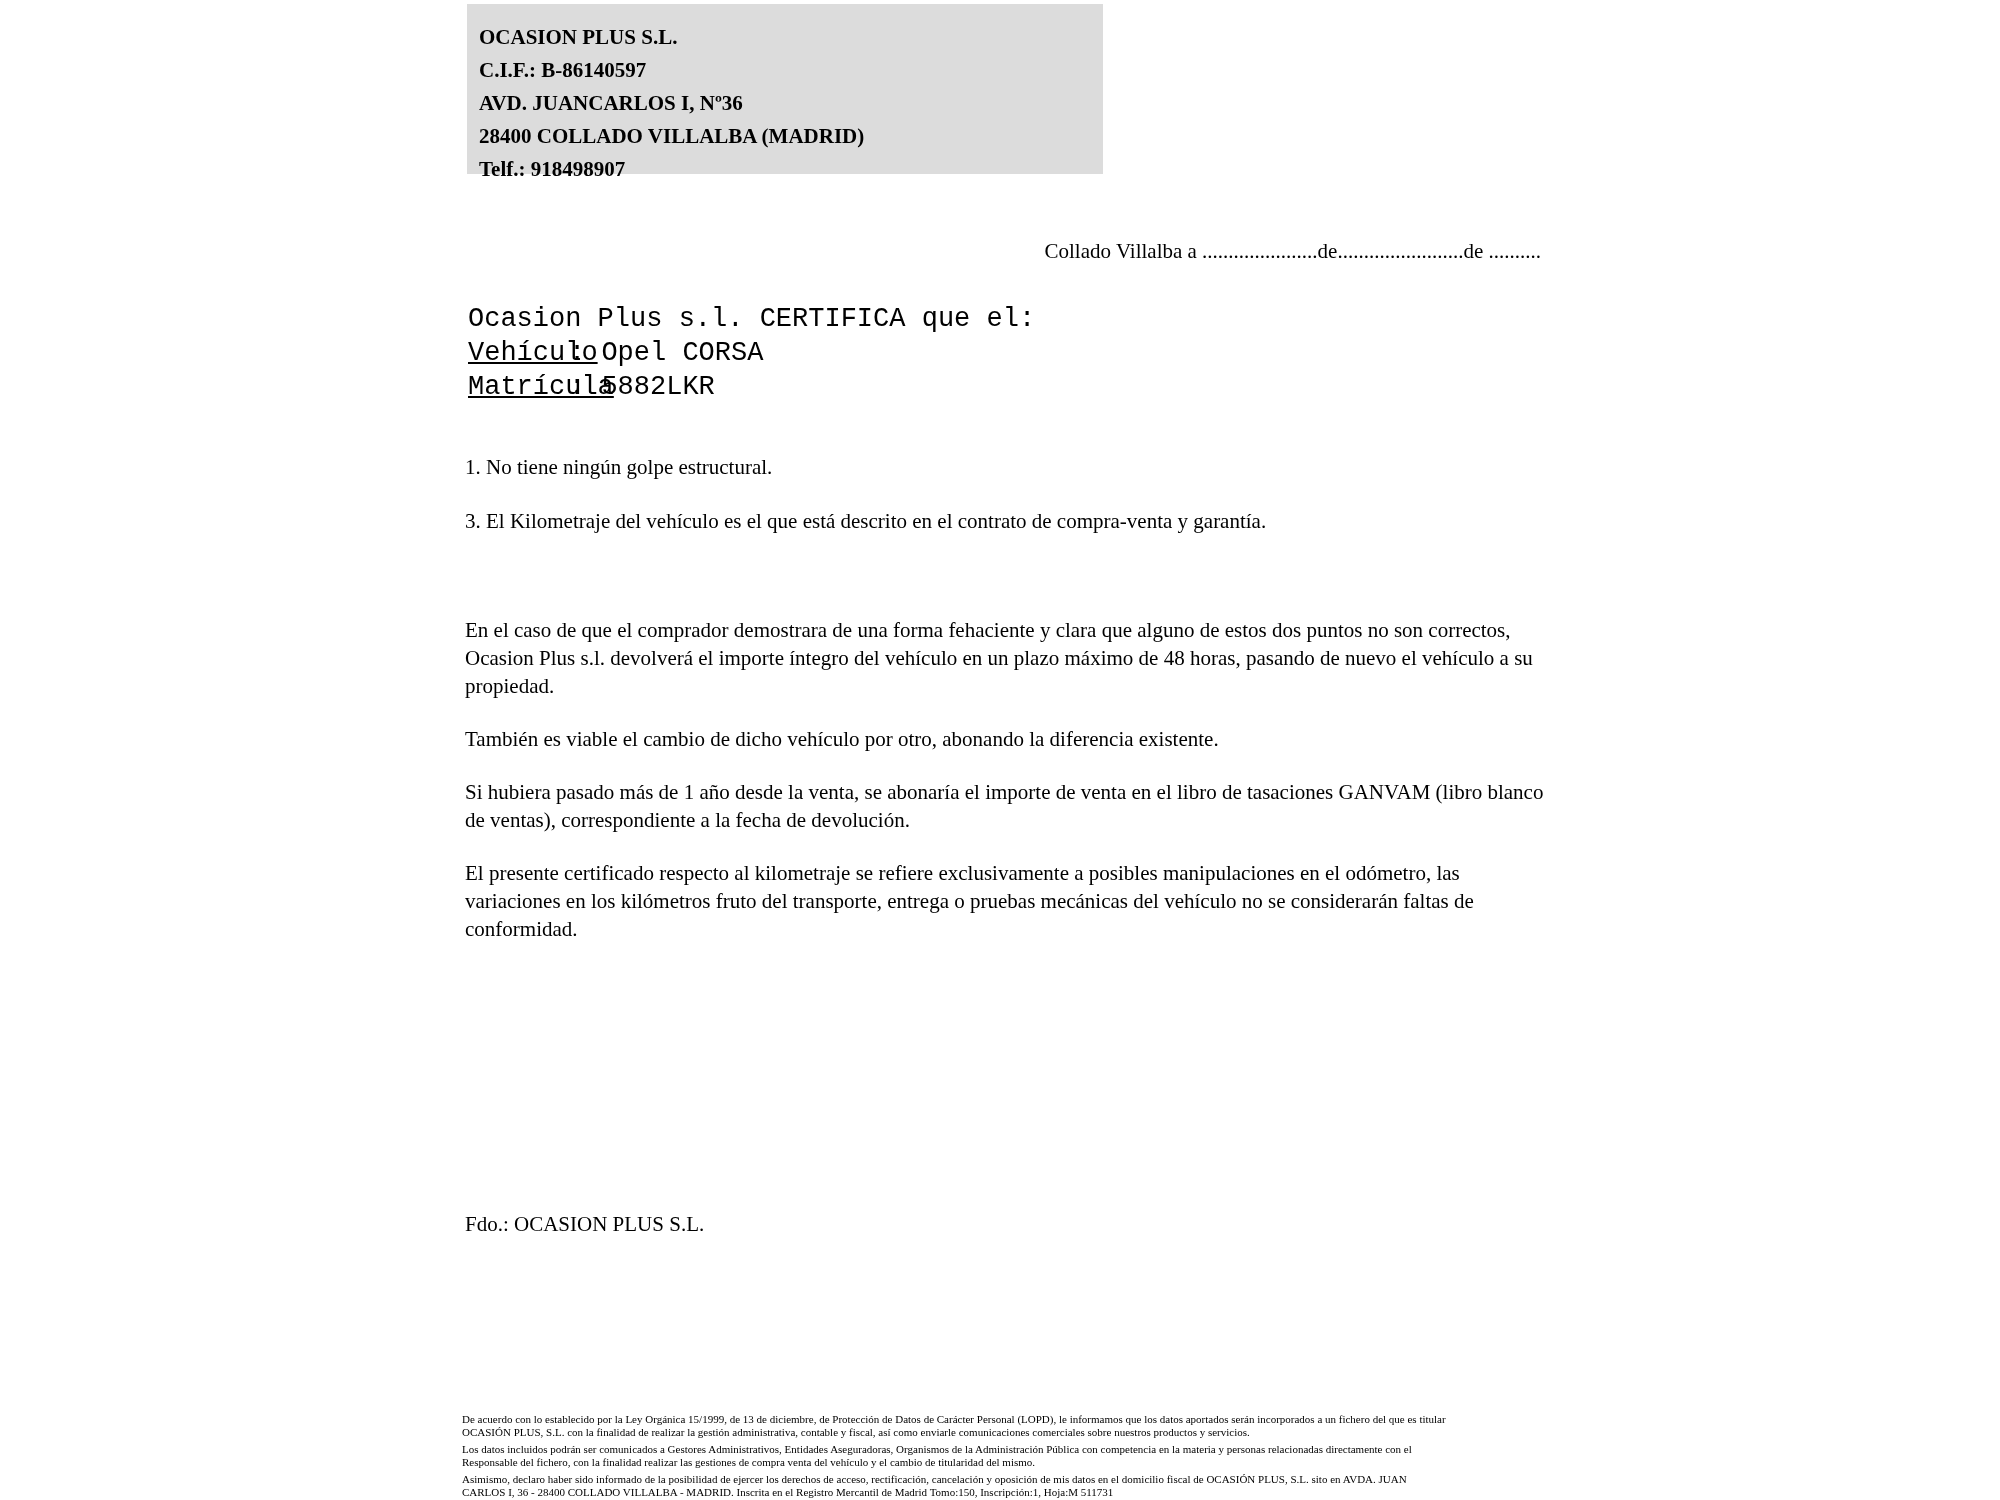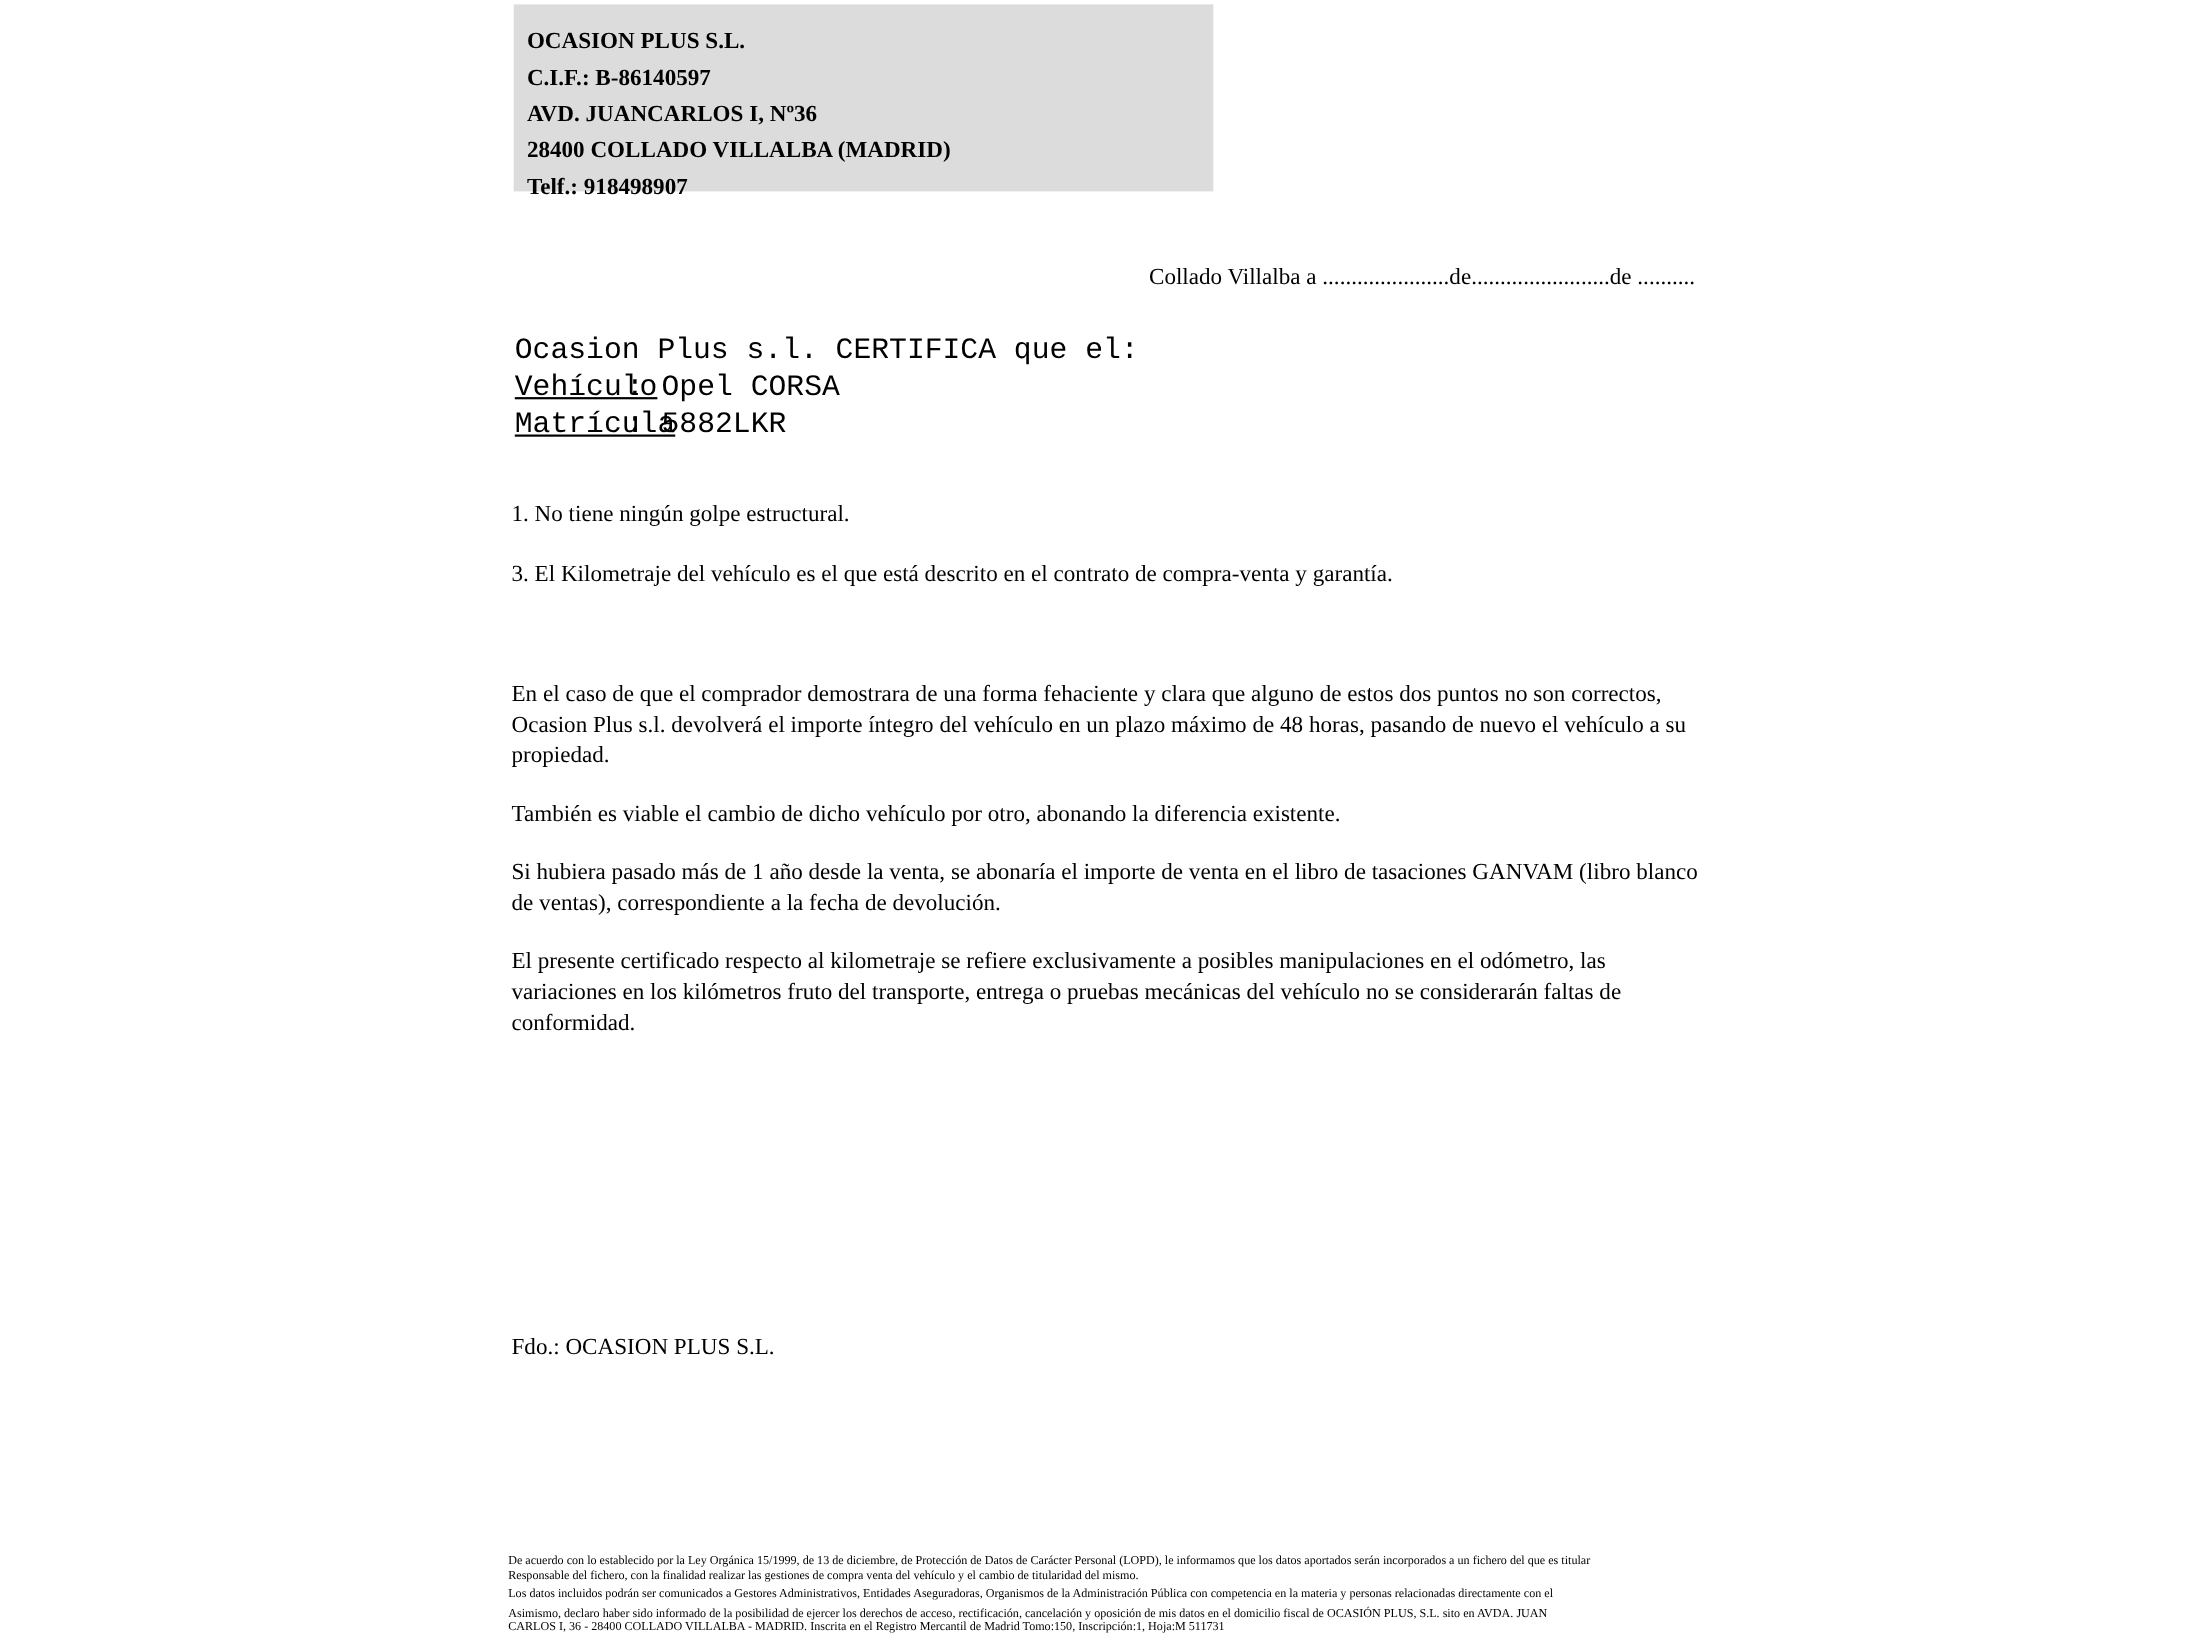--- a/index.html
+++ b/index.html
@@ -129,19 +129,20 @@
     <p>En el caso de que el comprador demostrara de una forma fehaciente y clara que alguno de estos dos puntos no son correctos, Ocasion Plus s.l. devolverá el importe íntegro del vehículo en un plazo máximo de 48 horas, pasando de nuevo el vehículo a su propiedad.</p>
     <p>También es viable el cambio de dicho vehículo por otro, abonando la diferencia existente.</p>
     <p>Si hubiera pasado más de 1 año desde la venta, se abonaría el importe de venta en el libro de tasaciones GANVAM (libro blanco de ventas), correspondiente a la fecha de devolución.</p>
     <p>El presente certificado respecto al kilometraje se refiere exclusivamente a posibles manipulaciones en el odómetro, las variaciones en los kilómetros fruto del transporte, entrega o pruebas mecánicas del vehículo no se considerarán faltas de conformidad.</p>
   </div>
 
   <div class="signature">Fdo.: OCASION PLUS S.L.</div>
 
   <div class="legal-footer">
     <div class="fline">De acuerdo con lo establecido por la Ley Orgánica 15/1999, de 13 de diciembre, de Protección de Datos de Carácter Personal (LOPD), le informamos que los datos aportados serán incorporados a un fichero del que es titular</div>
+    <div class="fline">OCASIÓN PLUS, S.L. con la finalidad de realizar la gestión administrativa, contable y fiscal, así como enviarle comunicaciones comerciales sobre nuestros productos y servicios.</div>
+    <div class="fline para-start">Los datos incluidos podrán ser comunicados a Gestores Administrativos, Entidades Aseguradoras, Organismos de la Administración Pública con competencia en la materia y personas relacionadas directamente con el</div>
     <div class="fline">Responsable del fichero, con la finalidad realizar las gestiones de compra venta del vehículo y el cambio de titularidad del mismo.</div>
-    <div class="fline para-start">Los datos incluidos podrán ser comunicados a Gestores Administrativos, Entidades Aseguradoras, Organismos de la Administración Pública con competencia en la materia y personas relacionadas directamente con el</div>
     <div class="fline para-start">Asimismo, declaro haber sido informado de la posibilidad de ejercer los derechos de acceso, rectificación, cancelación y oposición de mis datos en el domicilio fiscal de OCASIÓN PLUS, S.L. sito en AVDA. JUAN</div>
     <div class="fline">CARLOS I, 36 - 28400 COLLADO VILLALBA - MADRID. Inscrita en el Registro Mercantil de Madrid Tomo:150, Inscripción:1, Hoja:M 511731</div>
   </div>
 
 </div>
 
 </body></html>

